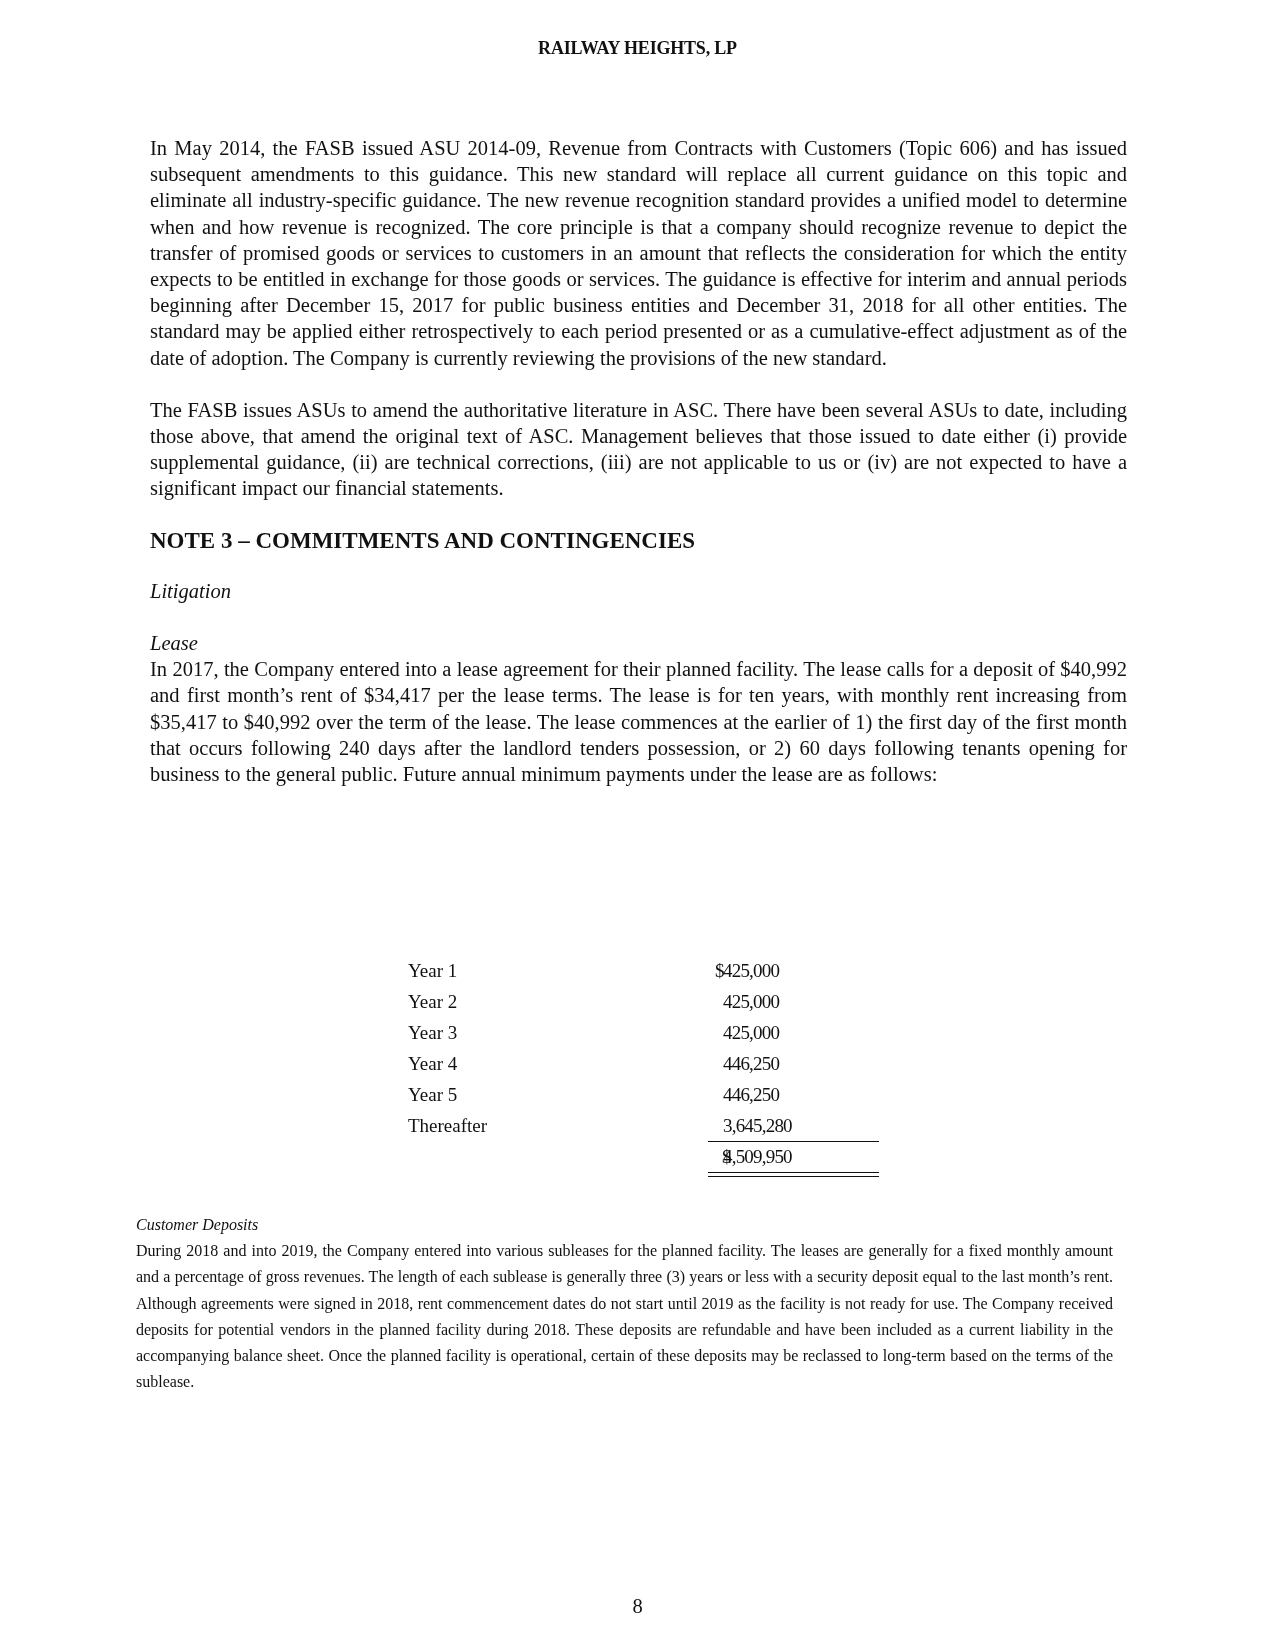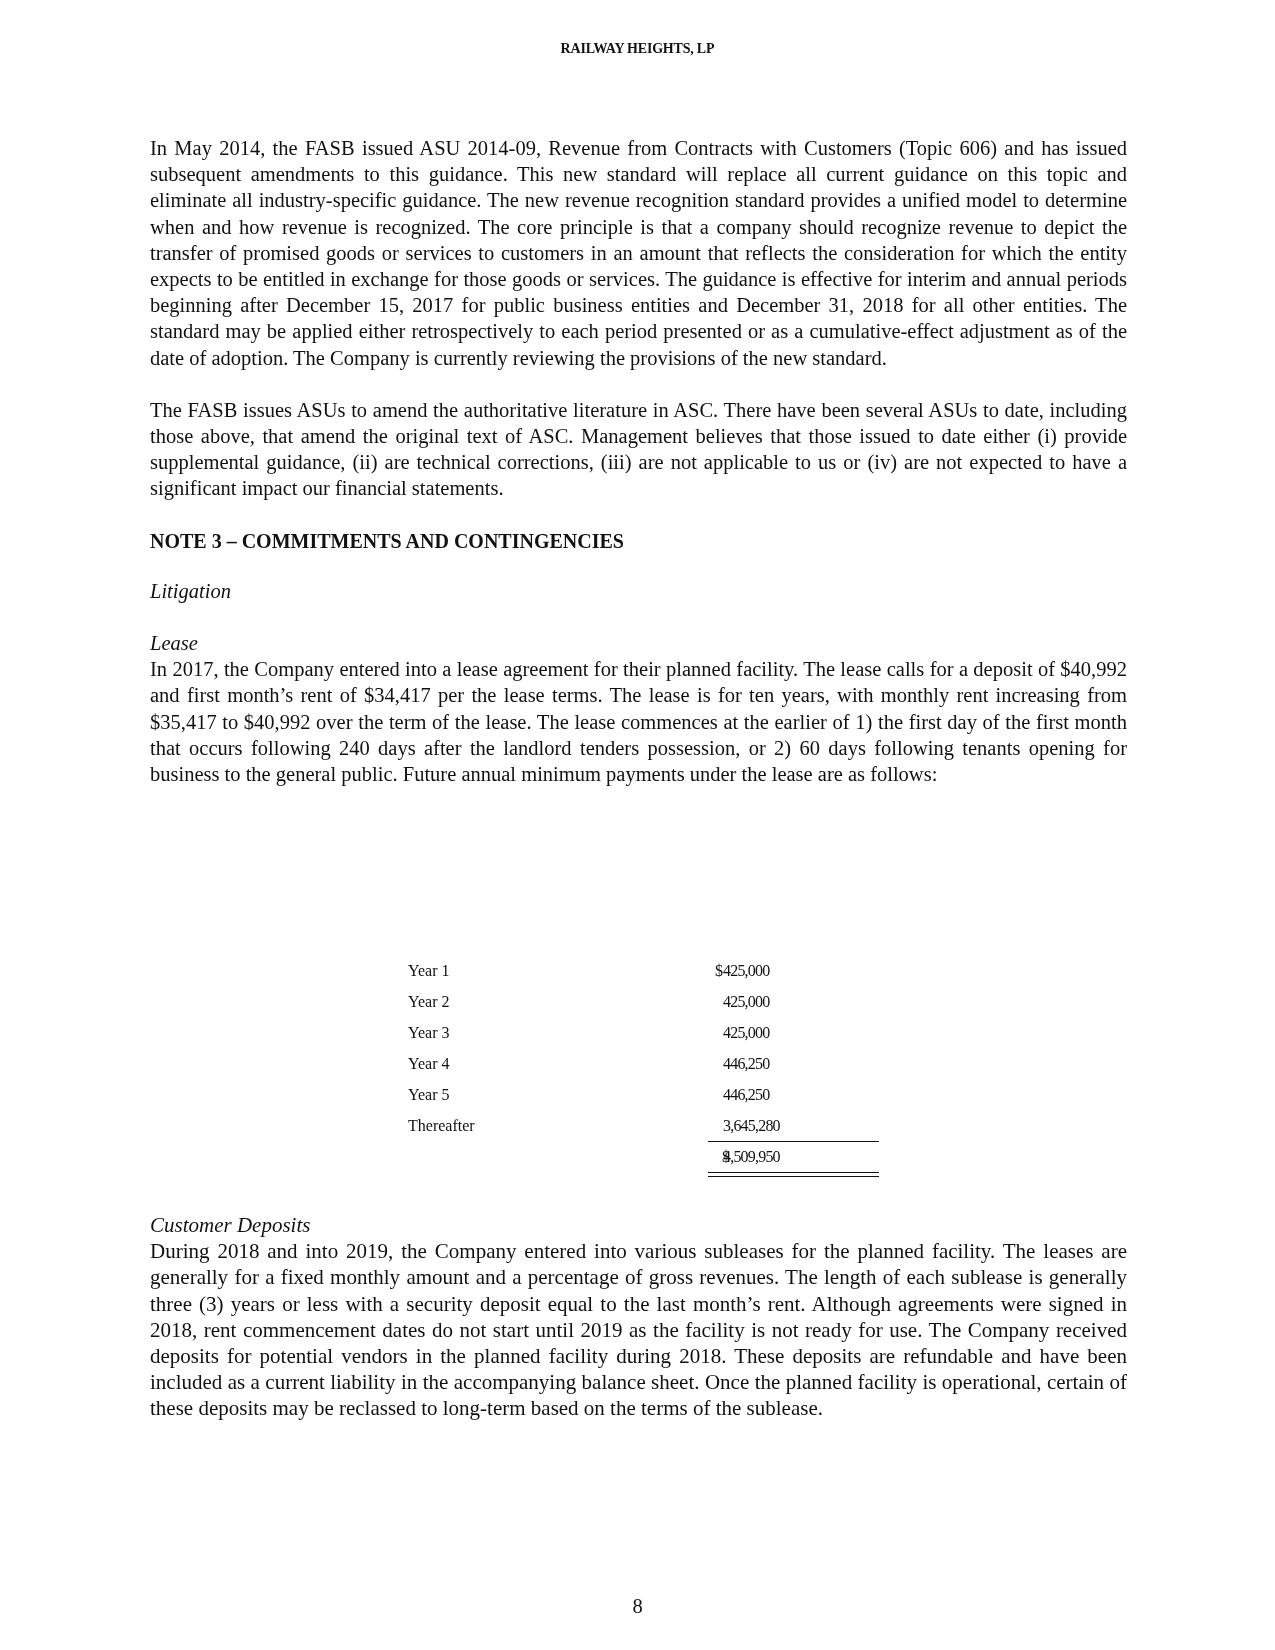--- a/index.html
+++ b/index.html
@@ -21,55 +21,55 @@
       width: 1275px;
       height: 1650px;
     }
     .header {
       position: absolute;
       top: 36px;
       left: 0;
       width: 1275px;
       text-align: center;
       font-weight: bold;
-      font-size: 14px;
+      font-size: 18px;
       line-height: 25px;
       letter-spacing: -0.2px;
     }
     .content {
       position: absolute;
       left: 150px;
       top: 135px;
       width: 977px;
       font-size: 20.5px;
       line-height: 26.2px;
     }
     p {
       margin: 0;
       text-align: justify;
       text-align-last: left;
     }
     .para { margin-bottom: 26px; }
     .note-heading {
       font-weight: bold;
-      font-size: 20px;
+      font-size: 23px;
       margin: 0 0 24px 0;
     }
     .subhead {
       font-style: italic;
       margin: 0;
     }
     .section { margin-bottom: 26px; margin-top: 15px; }
 
     .lease-table {
       position: absolute;
       left: 408px;
       top: 955px;
       width: 465px;
-      font-size: 16px;
+      font-size: 19px;
     }
     .lt-row {
       position: relative;
       height: 31px;
       line-height: 31px;
     }
     .lt-label {
       position: absolute;
       left: 0;
     }
@@ -104,24 +104,24 @@
       bottom: -5px;
       height: 3px;
       border-top: 1.5px solid #111;
       border-bottom: 1.5px solid #111;
     }
     .lt-total .lt-dollar { left: 14px; }
     .lt-total .lt-amount { right: 6px; }
 
     .customer {
       position: absolute;
-      left: 150px;
+      left: 136px;
       top: 1212px;
       width: 977px;
-      font-size: 21px;
+      font-size: 16px;
       line-height: 26.2px;
     }
     .page-number {
       position: absolute;
       top: 1595px;
       left: 0;
       width: 1275px;
       text-align: center;
       font-size: 20.5px;
     }

